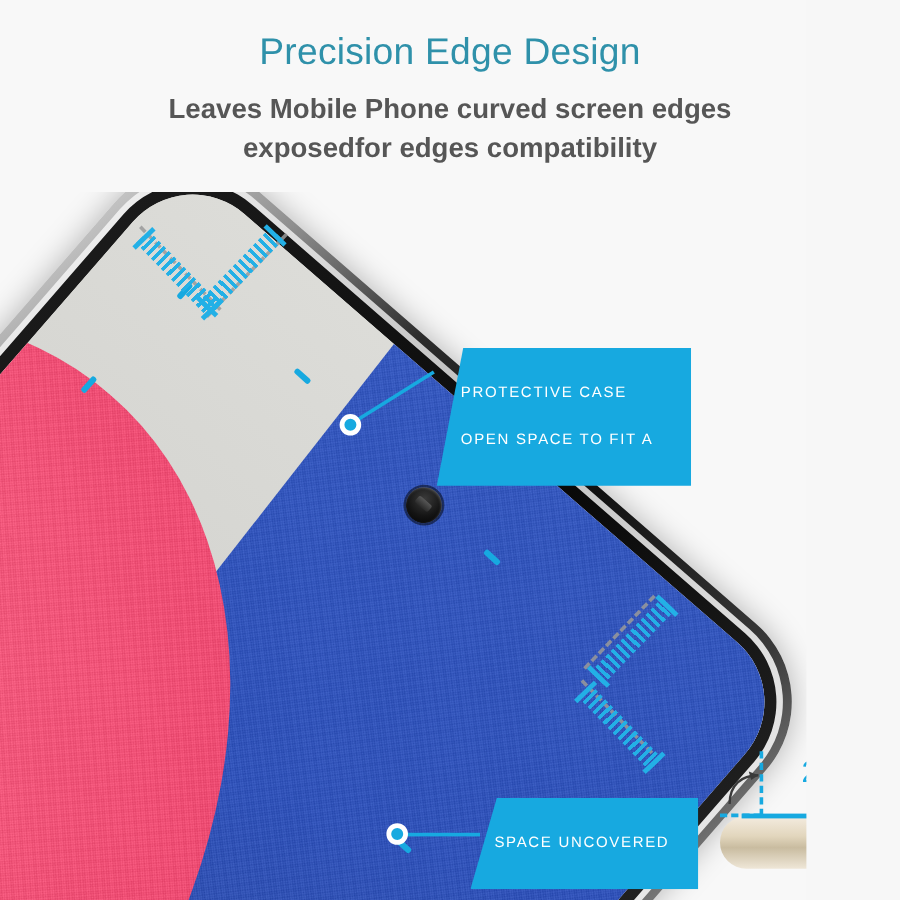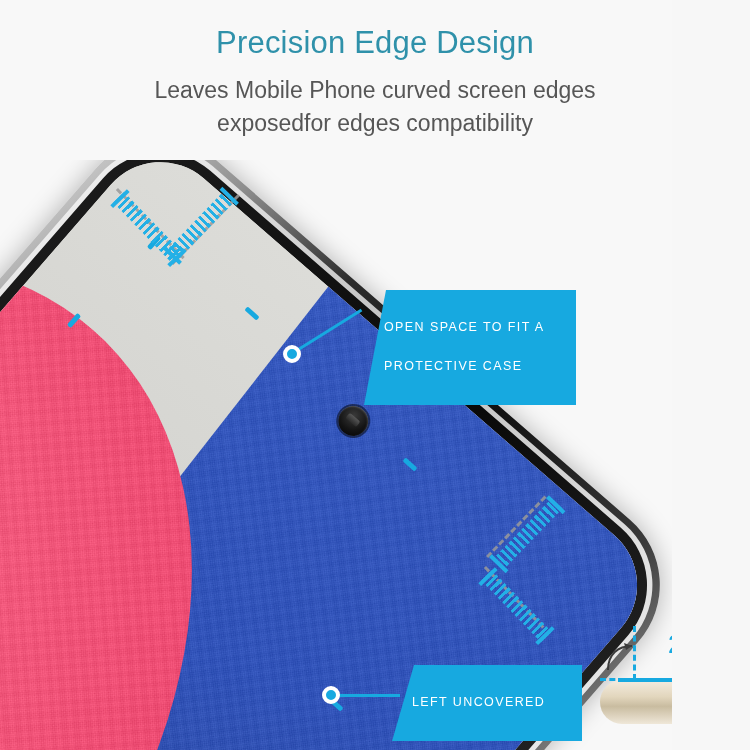--- a/index.html
+++ b/index.html
@@ -36,21 +36,21 @@
     font-size: 31px;
     font-weight: normal;
     letter-spacing: 0.2px;
     color: #2f91aa;
     line-height: 1.1;
   }
   .subtitle {
     margin: 0;
     padding-top: 14px;
     font-size: 23px;
-    font-weight: normal;
+    font-weight: bold;
     color: #565656;
     line-height: 1.42;
   }
 
   
   .photo {
     position: absolute;
     top: 160px;
     left: 0;
     width: 750px;
@@ -348,28 +348,28 @@
   <div class="guide" style="left:486px; top:566px; width:84px; transform:rotate(46deg); transform-origin:0 0;"></div>
   <div class="hatch" style="left:492px; top:570px; transform:rotate(46deg); transform-origin:0 0;">
     <div class="bar"></div>
     <div class="cap left"></div>
     <div class="cap right"></div>
   </div>
 
   <div class="anchor" style="left:283px; top:345px;"></div>
   <div class="anchor-line" style="left:292px; top:352px; width:82px; transform:rotate(-32deg); transform-origin:0 50%;"></div>
   <div class="callout" style="left:364px; top:290px; width:178px;">
+    <span class="line">PROTECTIVE CASE</span>
     <span class="line">OPEN SPACE TO FIT A</span>
-    <span class="line">PROTECTIVE CASE</span>
   </div>
 
   <div class="anchor" style="left:322px; top:686px;"></div>
   <div class="anchor-line" style="left:332px; top:694px; width:68px;"></div>
   <div class="callout" style="left:392px; top:665px; width:156px;">
-    <span class="line">LEFT UNCOVERED</span>
+    <span class="line">SPACE UNCOVERED</span>
   </div>
 
   <div class="edge-diagram">
     <div class="glass-bar"></div>
     <div class="edge-rule-h"></div>
     <div class="edge-rule-v"></div>
     <div class="edge-dash-v"></div>
     <div class="edge-dash-h"></div>
     <svg class="edge-arrow" viewBox="0 0 34 34">
       <path d="M4 30 C4 14, 14 6, 28 6" fill="none" stroke="#3a3a3a" stroke-width="2"></path>

